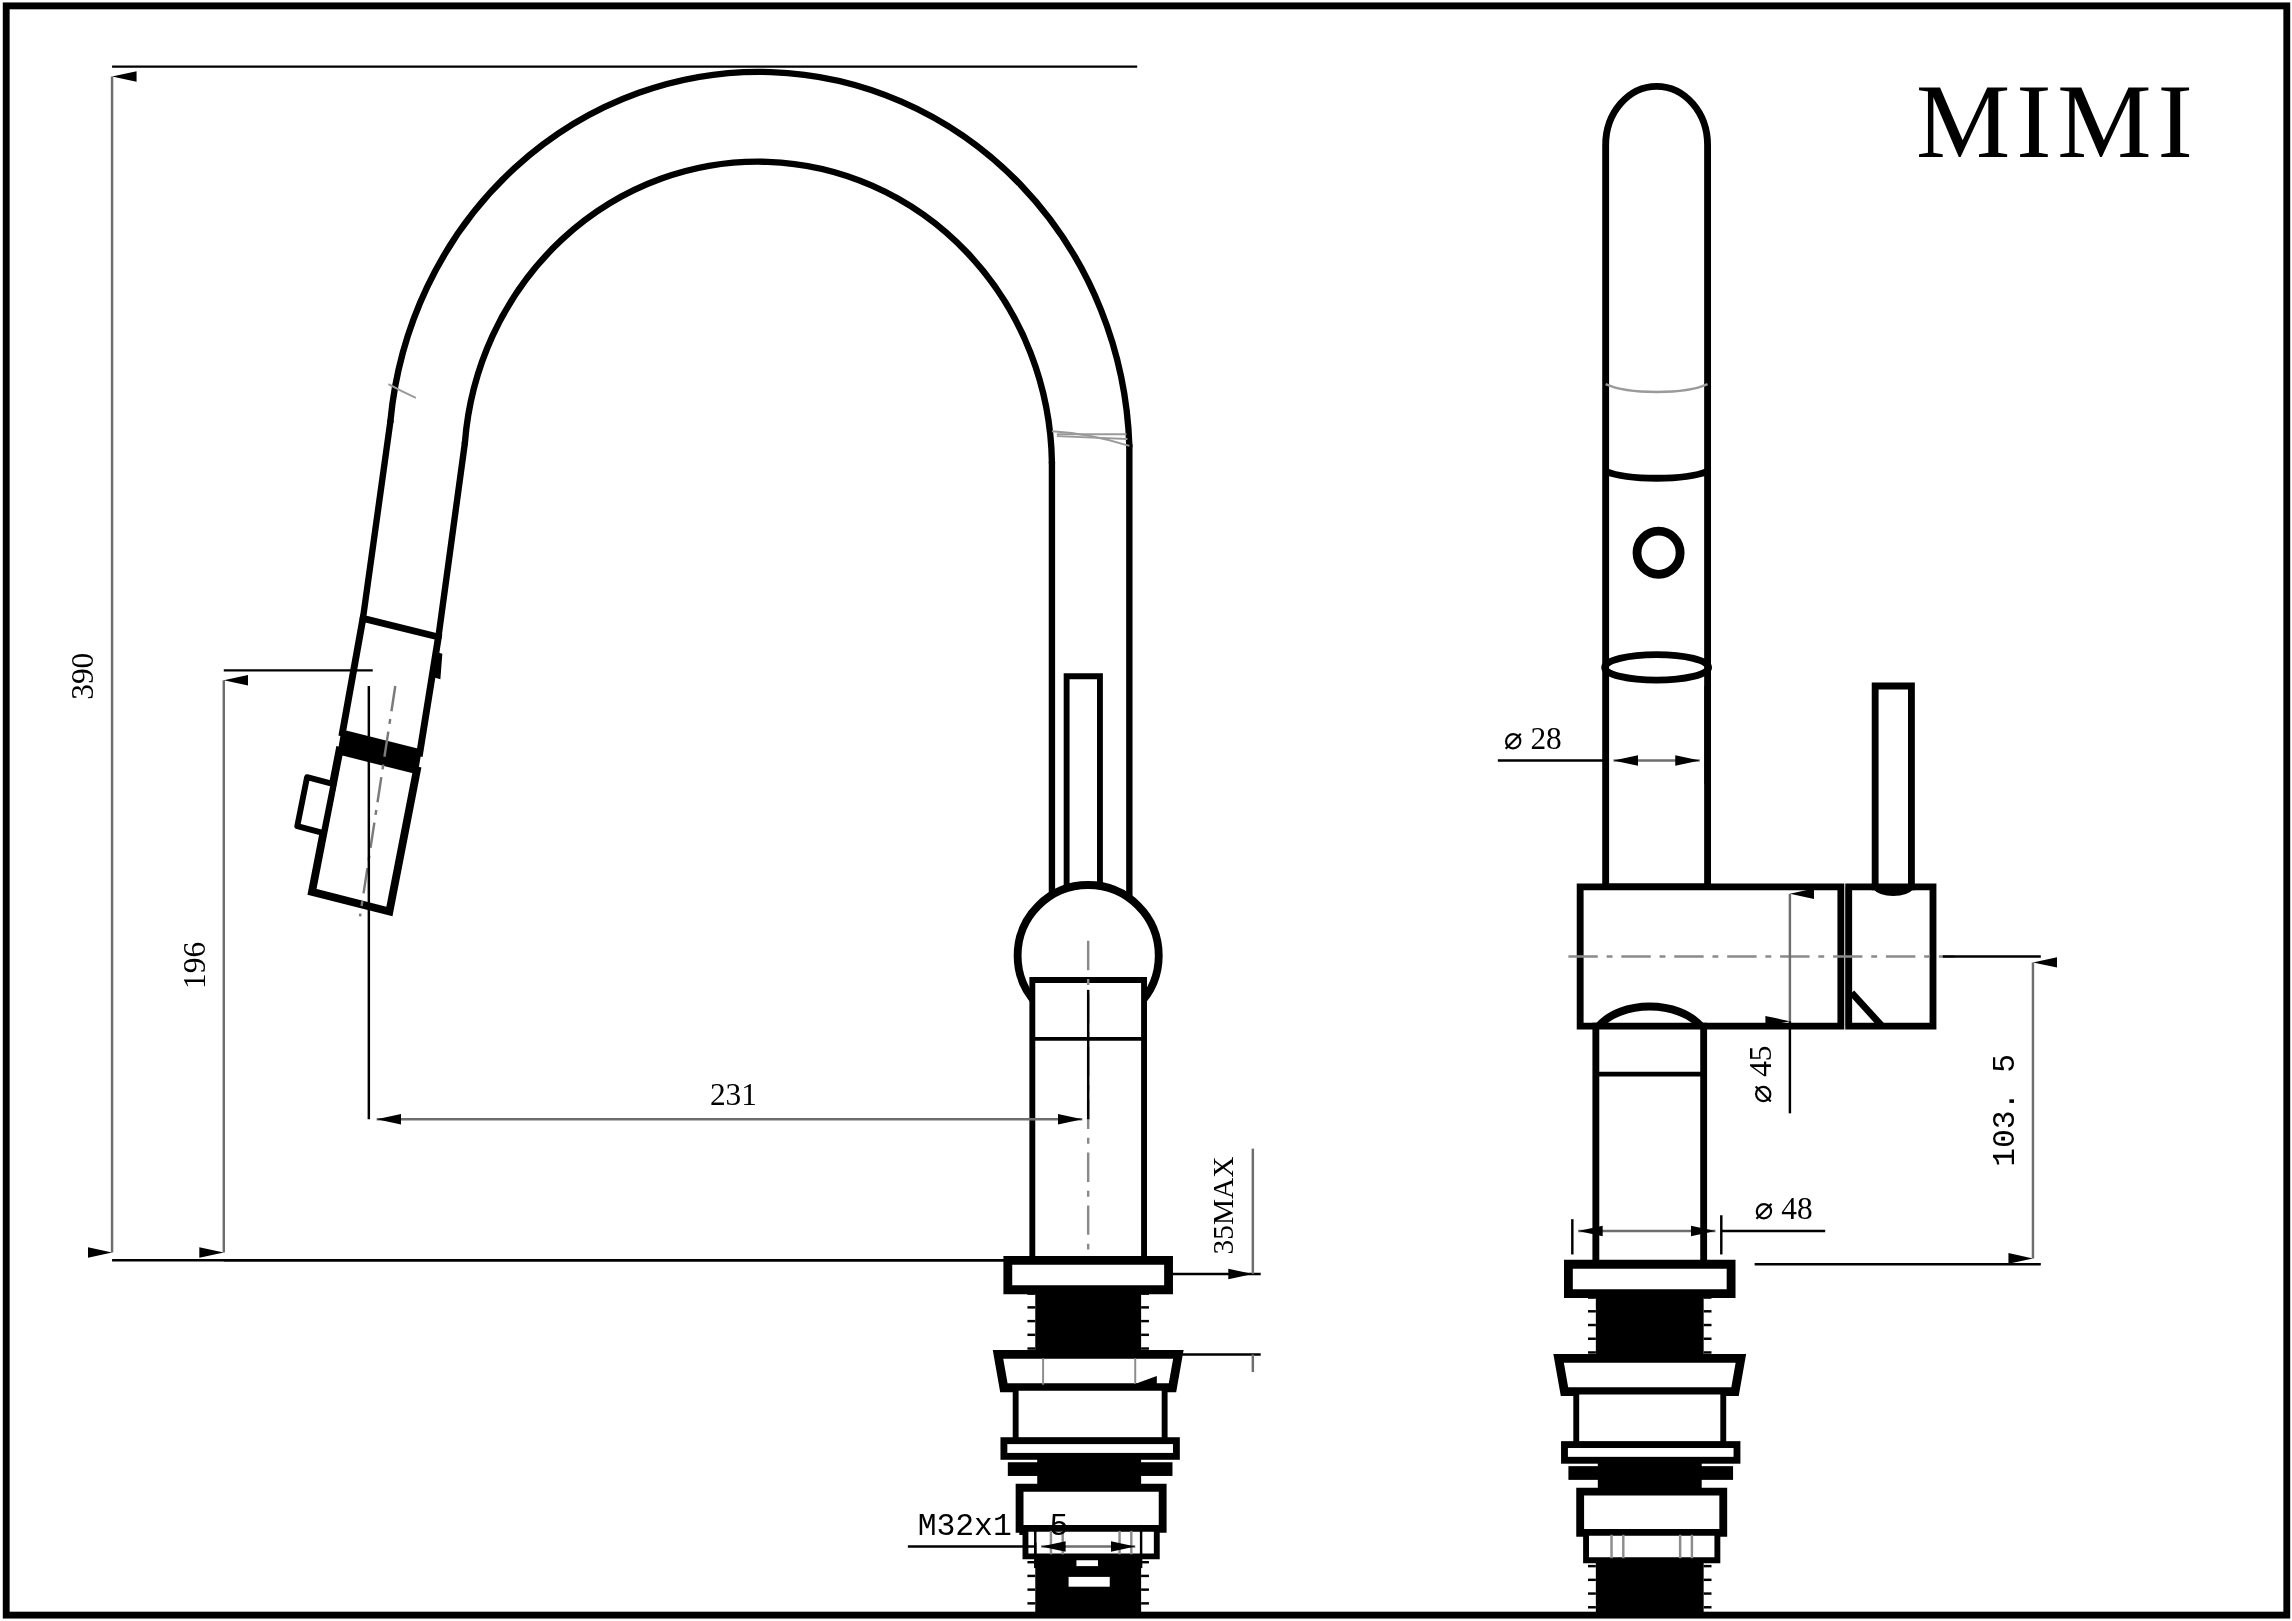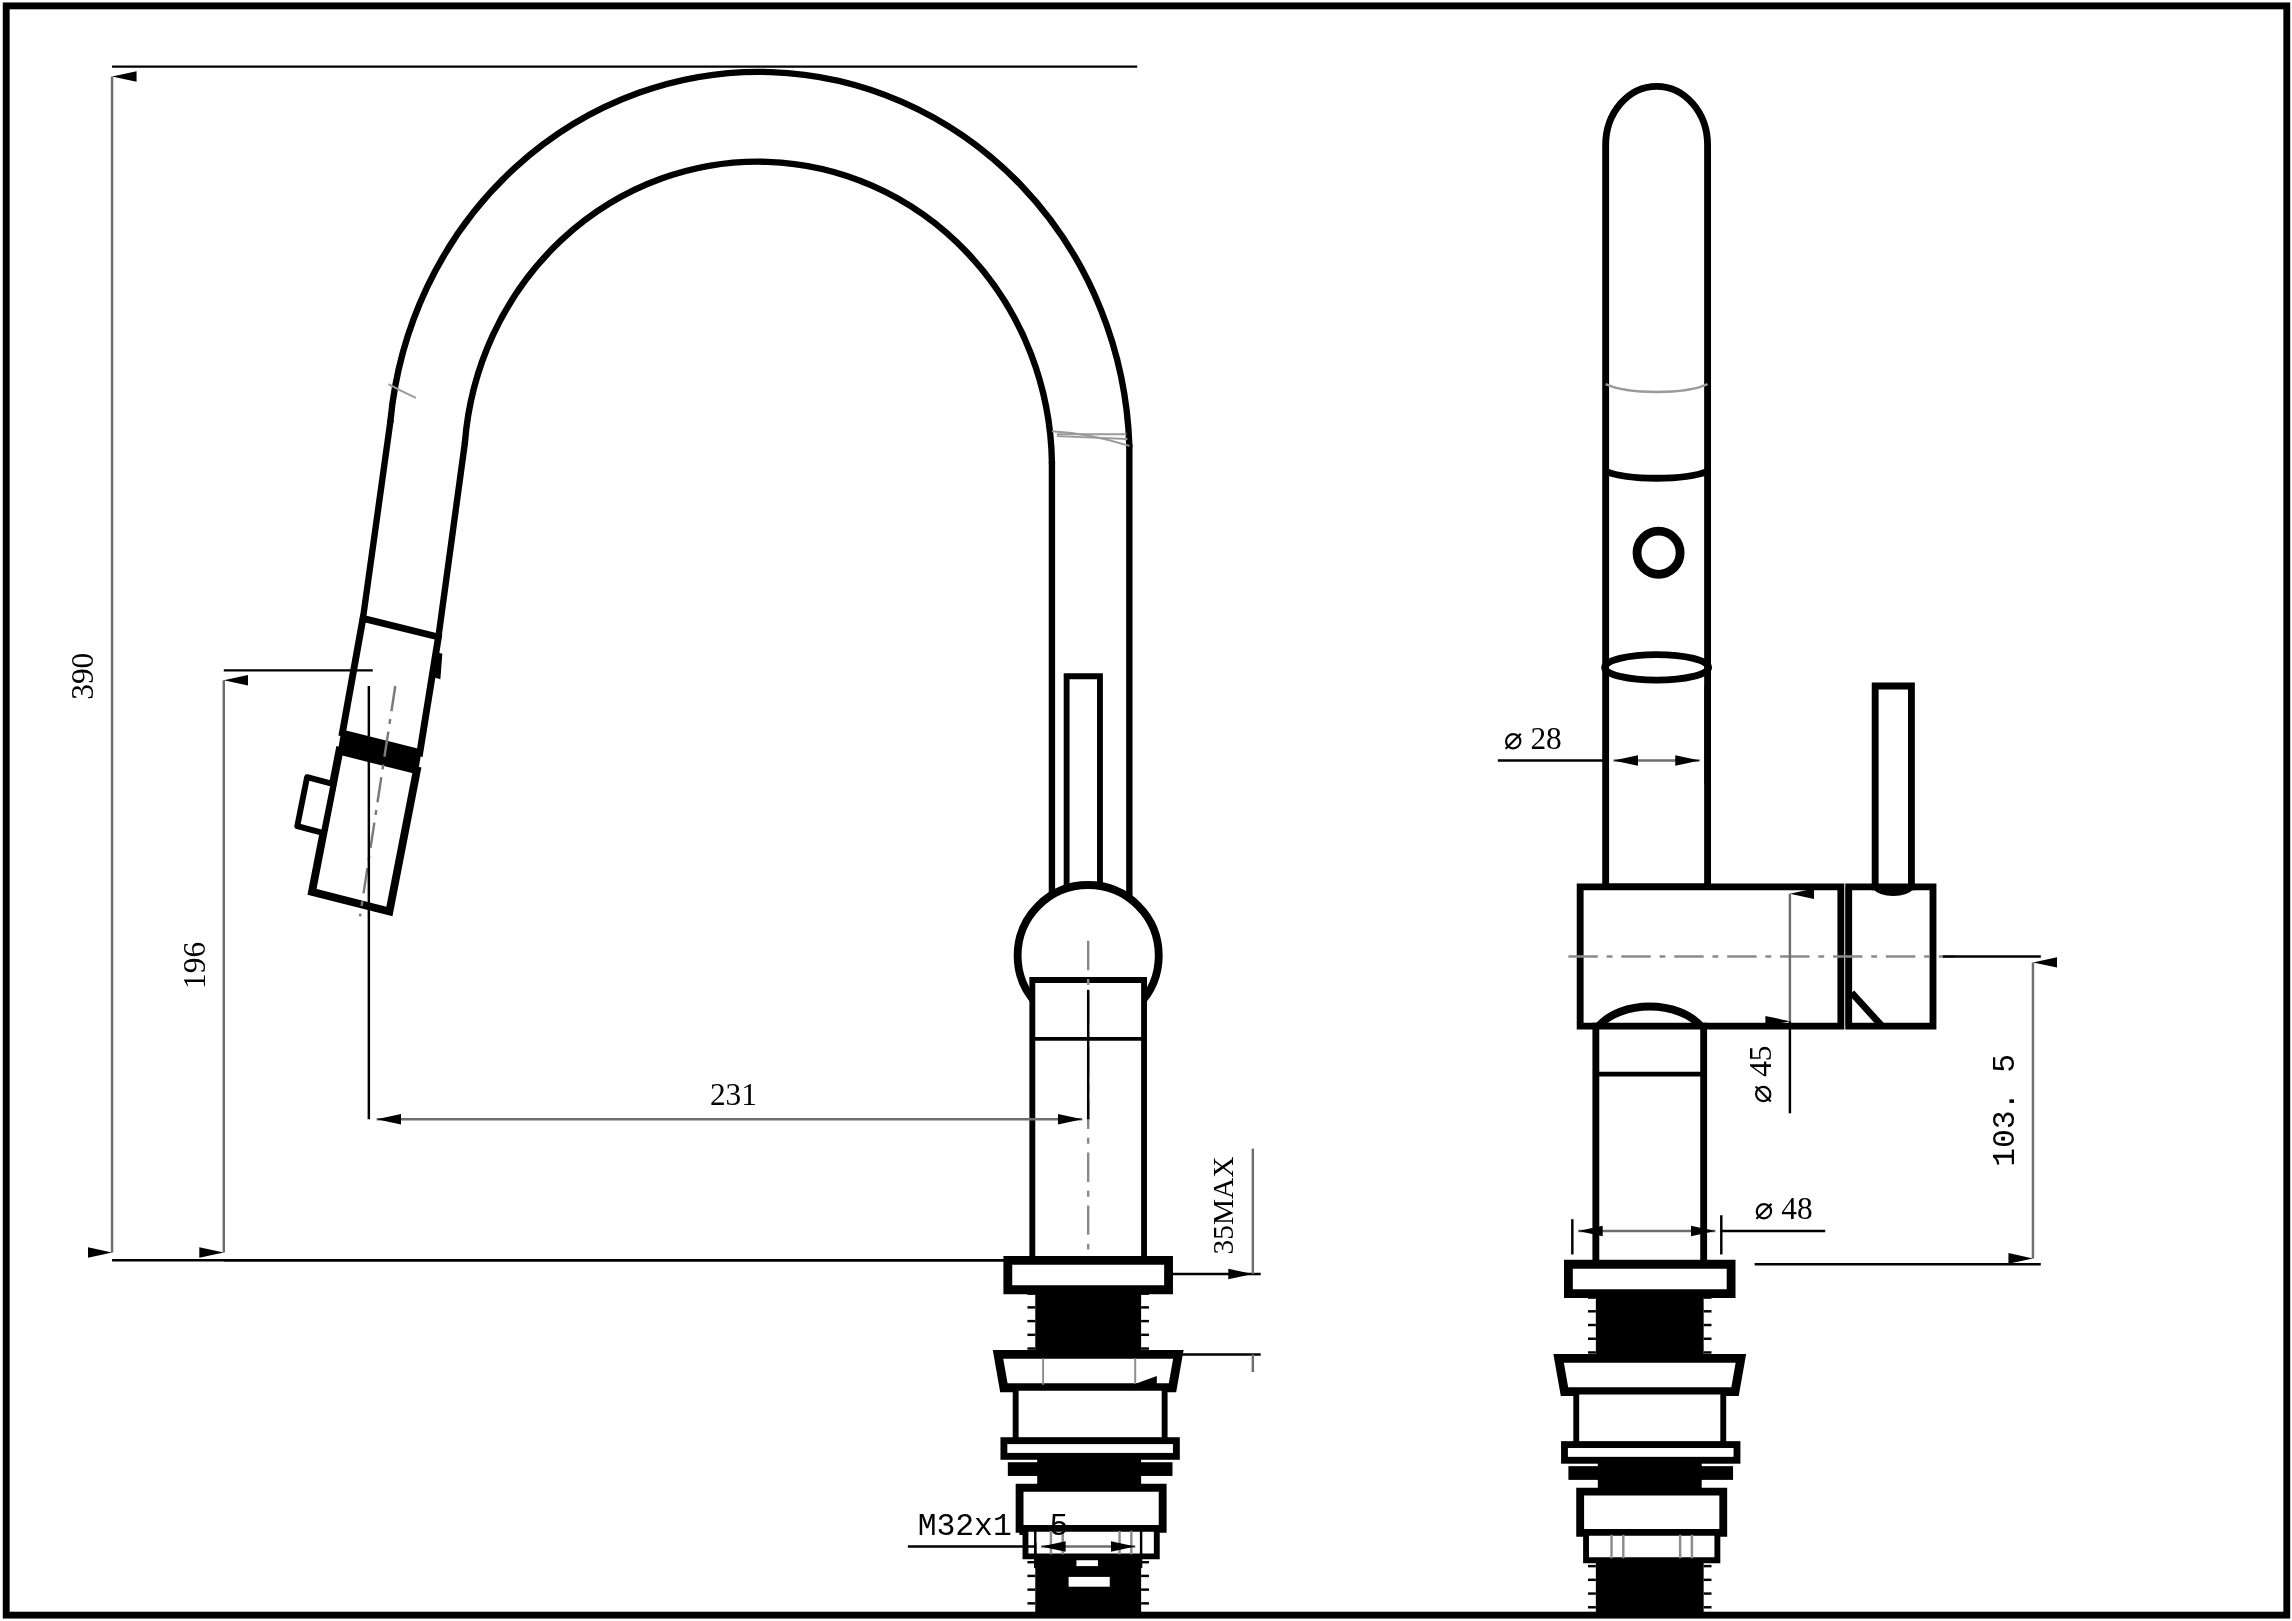--- a/index.html
+++ b/index.html
@@ -298,14 +298,15 @@
 
     <g>
       <line x1="1982" y1="976" x2="2082" y2="976" stroke="#000" stroke-width="2.5"></line>
       <line x1="1790" y1="1290" x2="2082" y2="1290" stroke="#000" stroke-width="2.5"></line>
       <line x1="2074" y1="982" x2="2074" y2="1284" stroke="#6e6e6e" stroke-width="2.5" marker-start="url(#arrUp)" marker-end="url(#arrDown)"></line>
       <text x="2055" y="1133" font-size="32" font-family="'Liberation Mono', monospace" text-anchor="middle" transform="rotate(-90 2055 1133)">103. 5</text>
     </g>
 
   </svg>
 
+  <div class="brand">MIMI</div>
 </div>
 
 
 </body></html>

